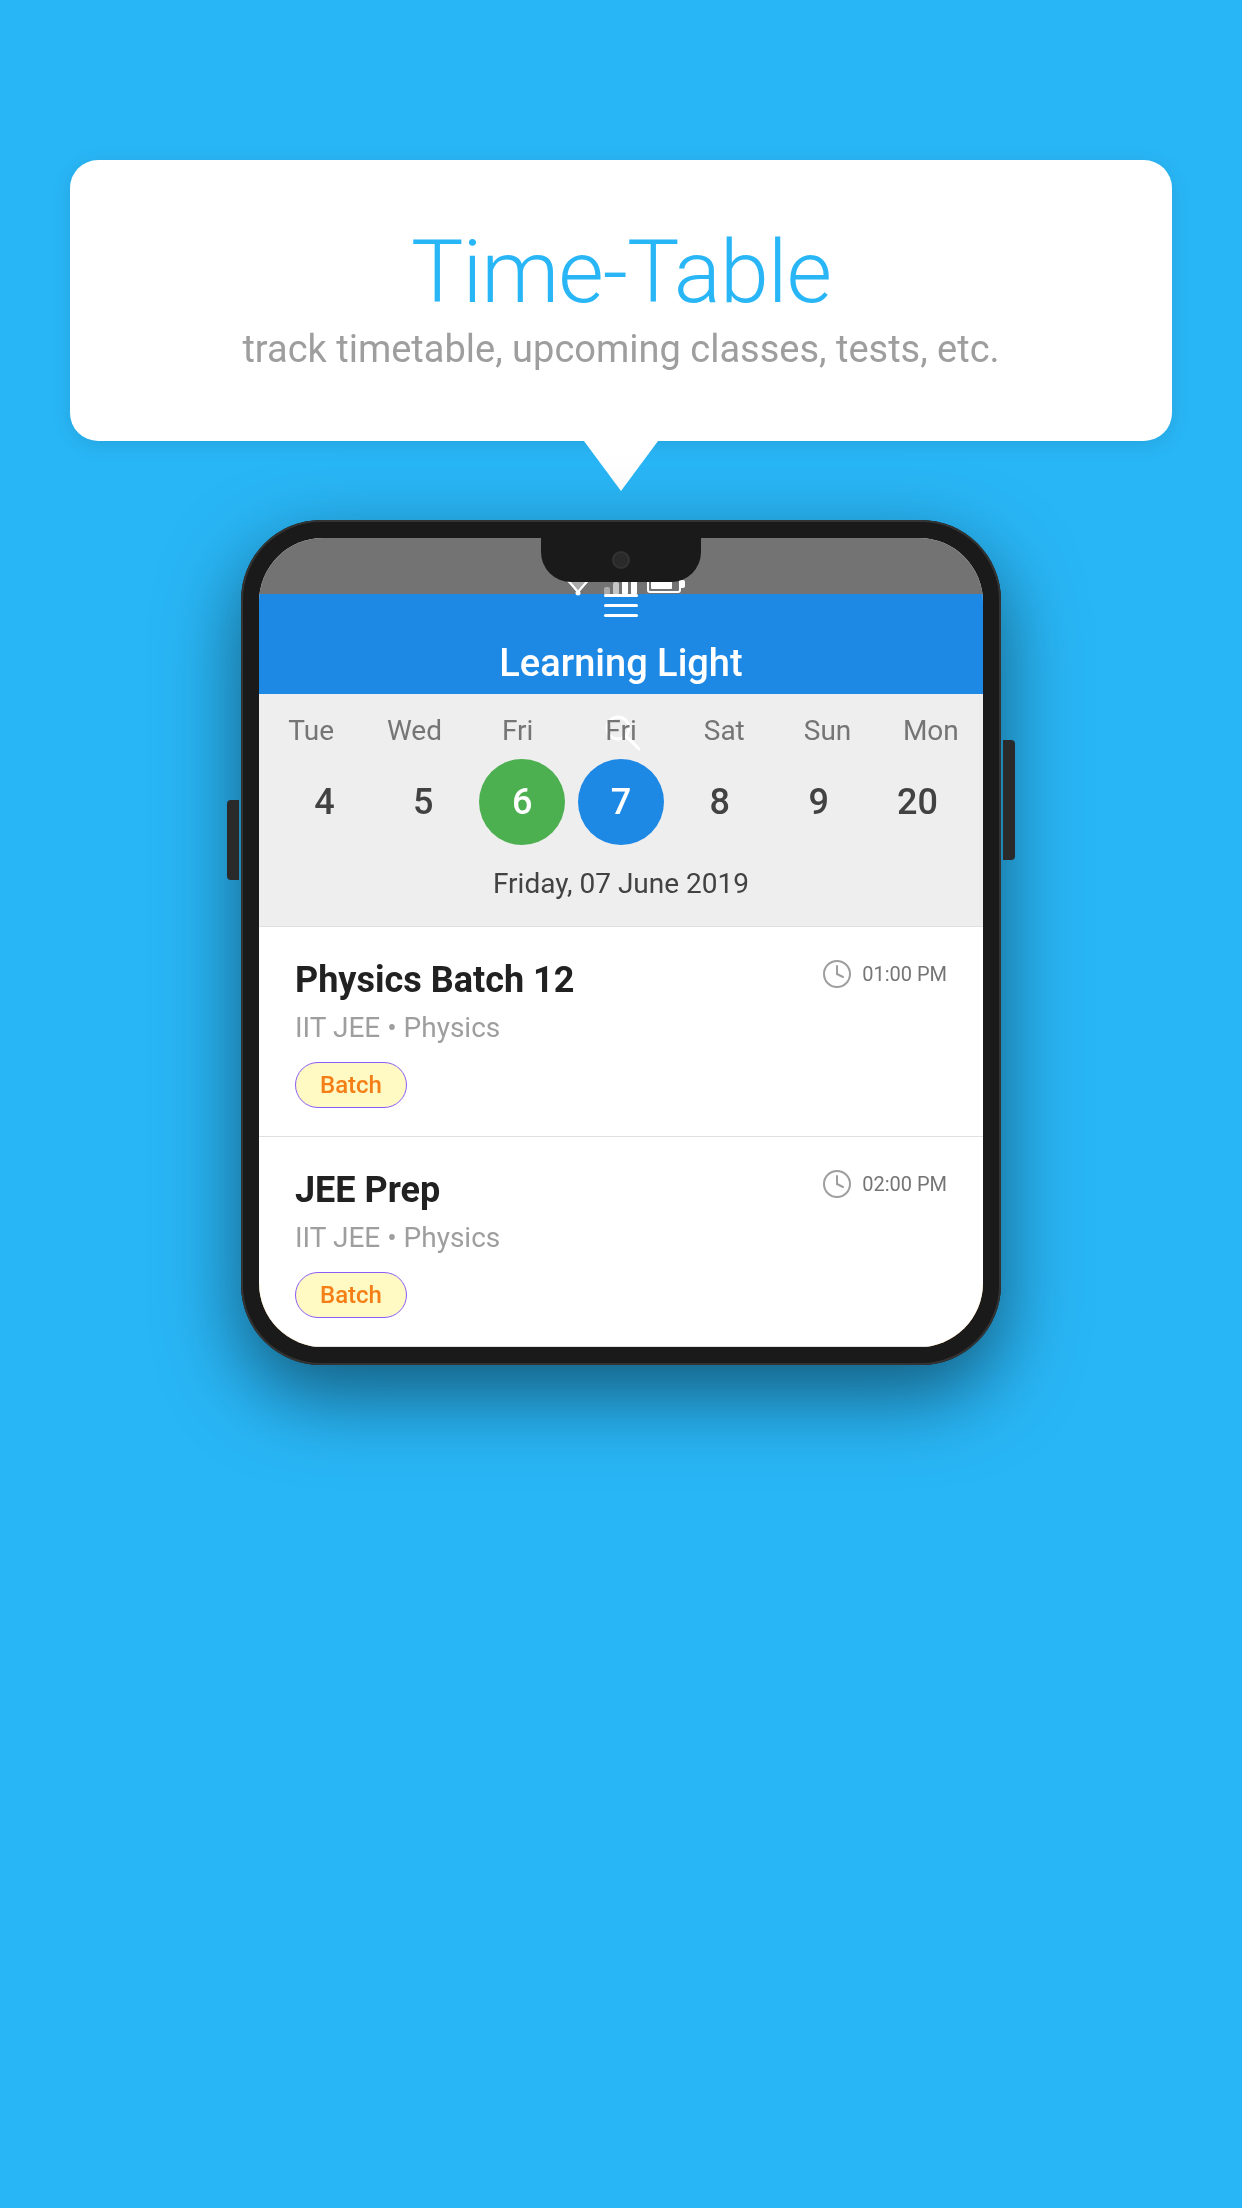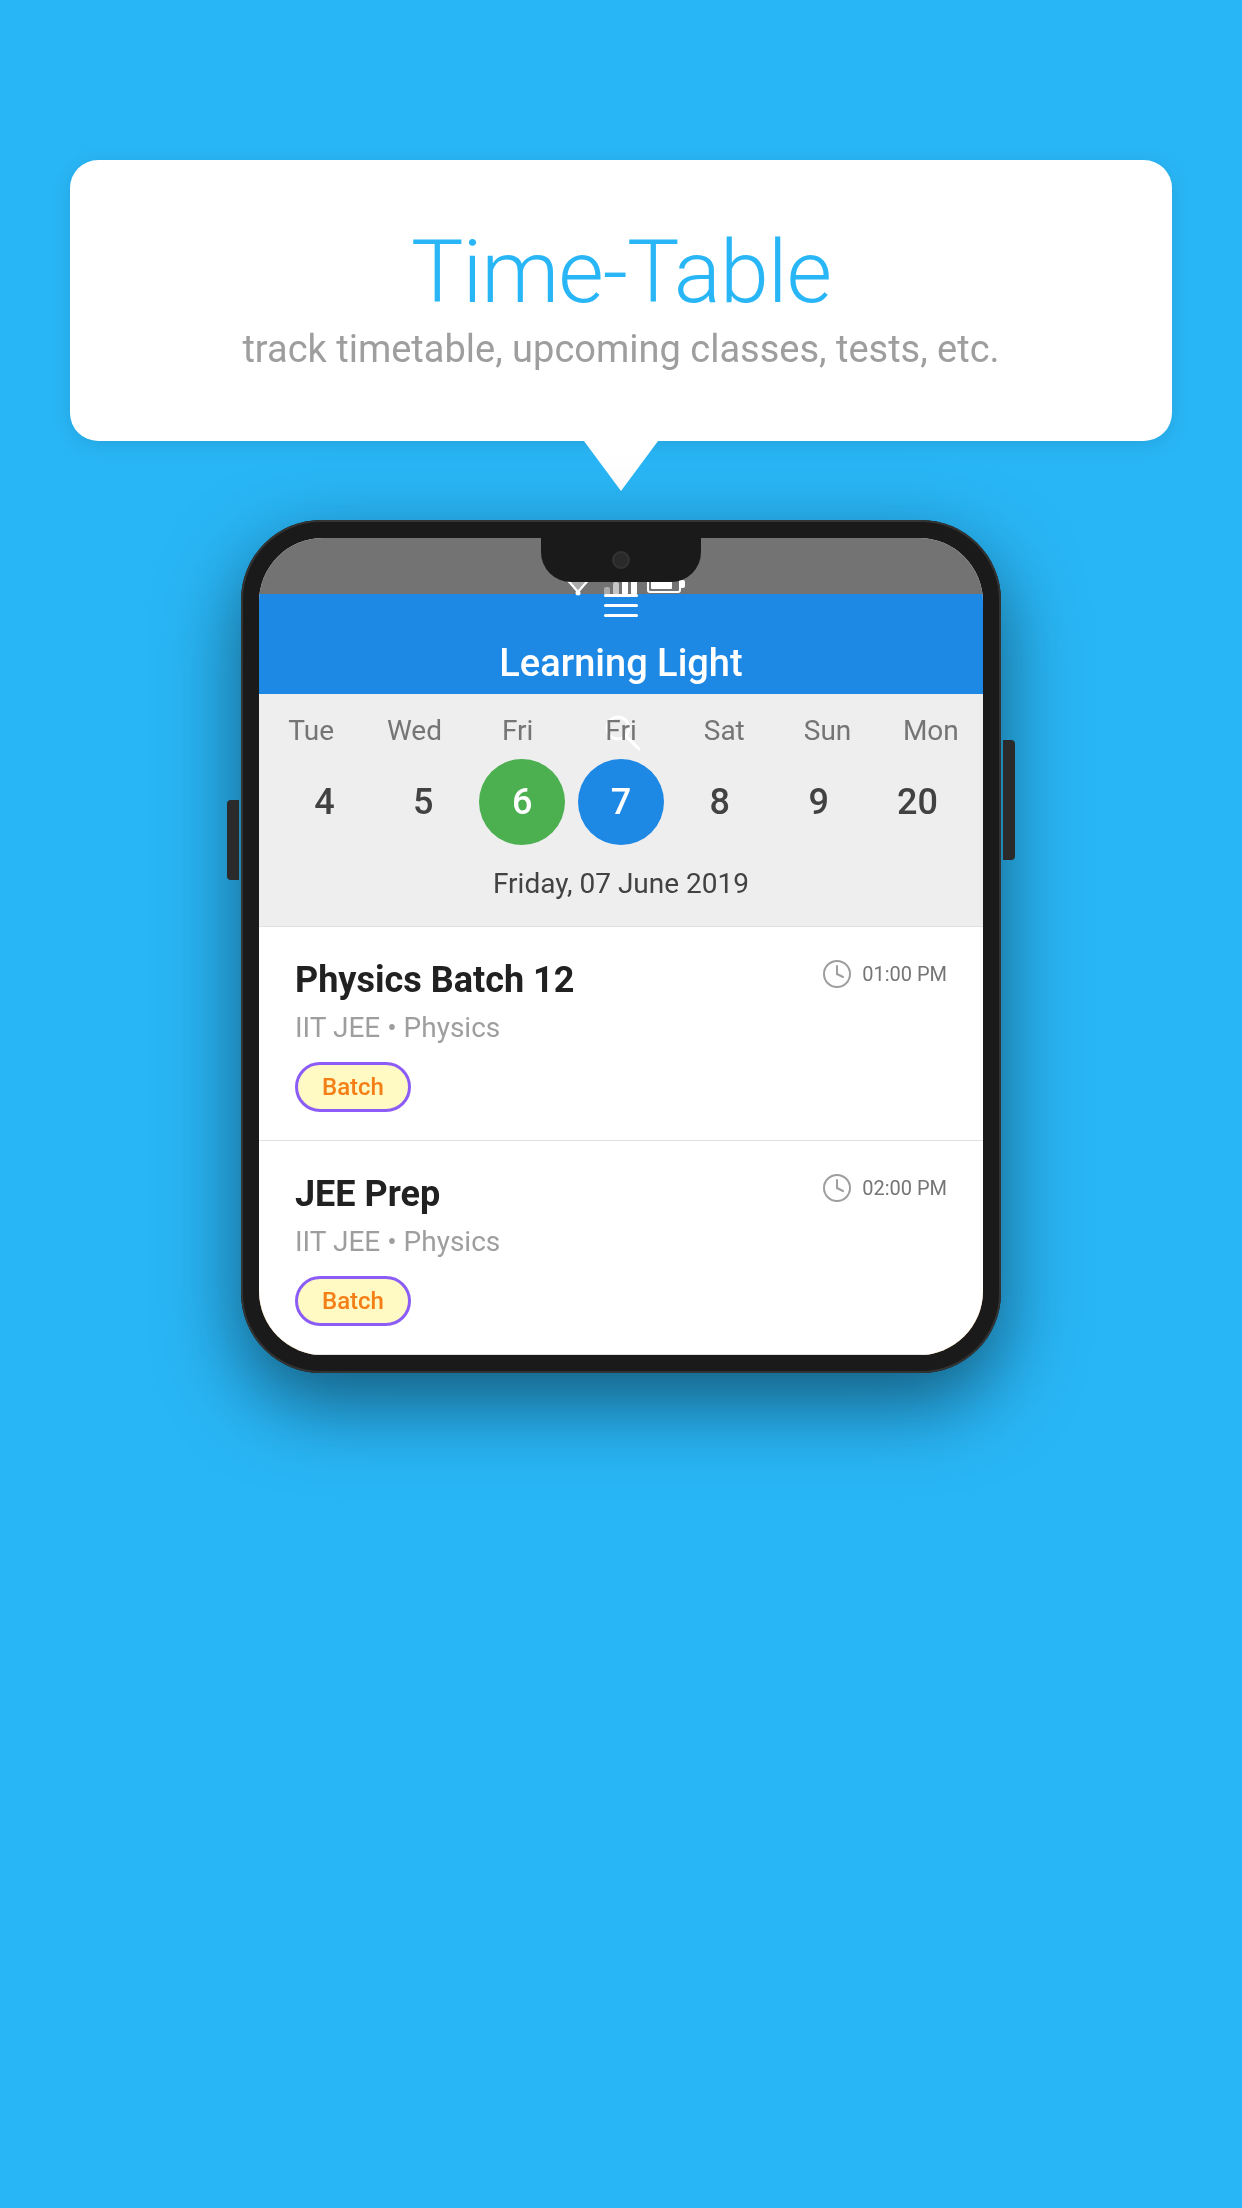--- a/index.html
+++ b/index.html
@@ -329,21 +329,21 @@
 
     .class-meta {
       color: #9E9E9E;
       font-size: 28px;
       margin-bottom: 18px;
     }
 
     .badge {
       display: inline-block;
       background: #FFF9C4;
-      border: 3px solid #8b5cf6;
+      border: 1px solid #8b5cf6;
       color: #F57F17;
       font-size: 24px;
       font-weight: 500;
       padding: 8px 24px;
       border-radius: 30px;
     }
 
     
     .search-svg {
       width: 44px;

